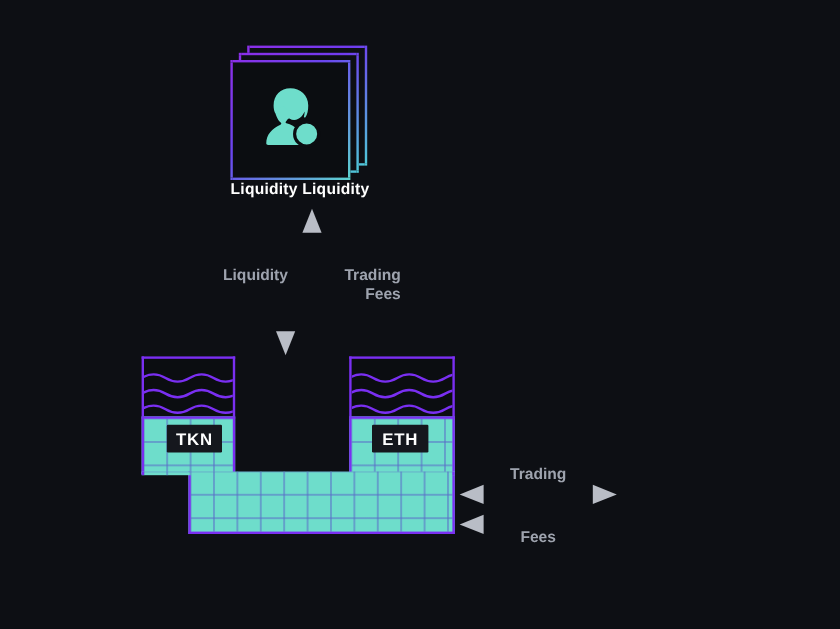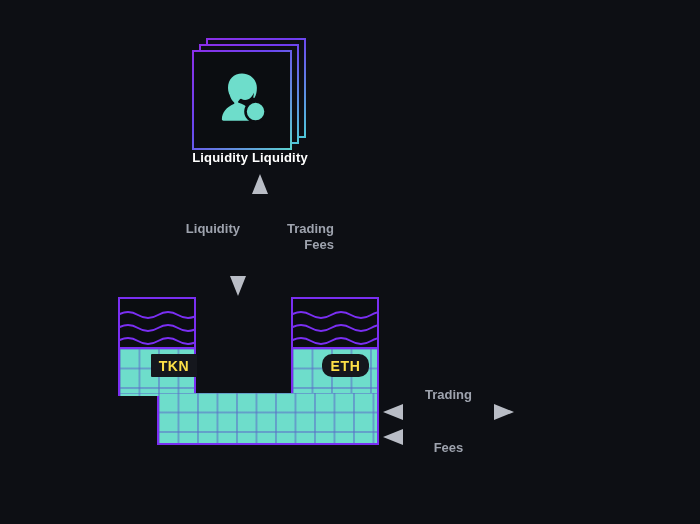--- a/index.html
+++ b/index.html
@@ -81,29 +81,28 @@
     background-position: -1px -1px;
   }
   .liquid.no-top { border-top: none; }
   .liquid.no-bottom { border-bottom: none; }
   .liquid.no-left { border-left: none; }
   .liquid.no-right { border-right: none; }
 
   .token-badge {
     position: absolute;
     background: #15171d;
-    color: #fde047;
+    color: #ffffff;
     font-weight: bold;
     font-size: 14px;
     letter-spacing: 0.6px;
     display: flex;
     align-items: center;
     justify-content: center;
     border-radius: 1px;
-    margin-left: 12px;
   }
 
   
   .flow-label {
     position: absolute;
     color: #9ea3ae;
     font-weight: bold;
     font-size: 13px;
     line-height: 16px;
     white-space: pre-line;
@@ -186,21 +185,21 @@
     <div class="liquid no-bottom" style="left:118px; top:347px; width:78px; height:48px;"></div>
 
     <div class="liquid no-bottom" style="left:291px; top:347px; width:88px; height:48px;"></div>
 
     <div class="liquid no-top" style="left:157px; top:393px; width:222px; height:52px;"></div>
 
     <div class="liquid no-top no-bottom no-right" style="left:118px; top:393px; width:41px; height:3px; border-left:2px solid #7a2ff2;"></div>
     <div class="liquid no-top no-bottom no-left" style="left:377px; top:393px; width:2px; height:3px; border-right:2px solid #7a2ff2;"></div>
 
     <div class="token-badge" style="left:139px; top:354px; width:46px; height:23px;">TKN</div>
-    <div class="token-badge" style="left:310px; top:354px; width:47px; height:23px;border-radius:10px;">ETH</div>
+    <div class="token-badge" style="left:310px; top:354px; width:47px; height:23px;">ETH</div>
   </div>
 
   <svg class="arrow-svg" width="135" height="20" style="left:381px; top:402px;">
     <defs>
       <linearGradient id="fadeH1" x1="0" y1="0" x2="1" y2="0">
         <stop offset="0" stop-color="#6e727c" stop-opacity="0.35"></stop>
         <stop offset="0.1" stop-color="#b9bdc6" stop-opacity="1"></stop>
         <stop offset="0.9" stop-color="#b9bdc6" stop-opacity="1"></stop>
         <stop offset="1" stop-color="#6e727c" stop-opacity="0.35"></stop>
       </linearGradient>

